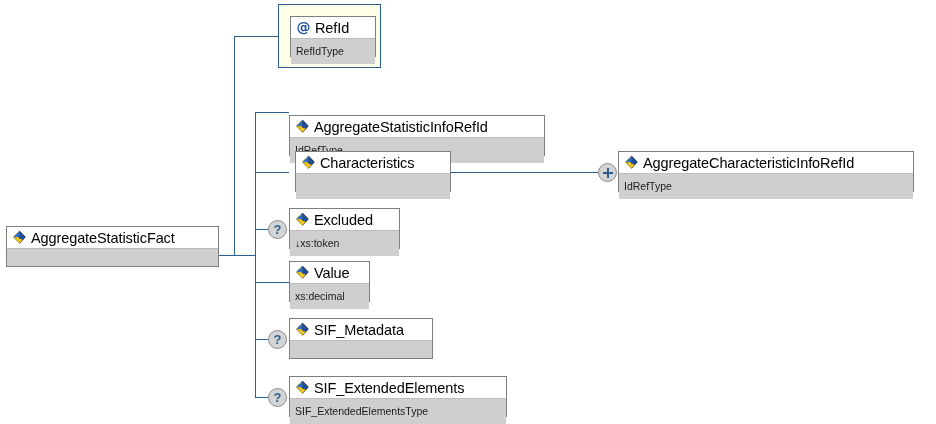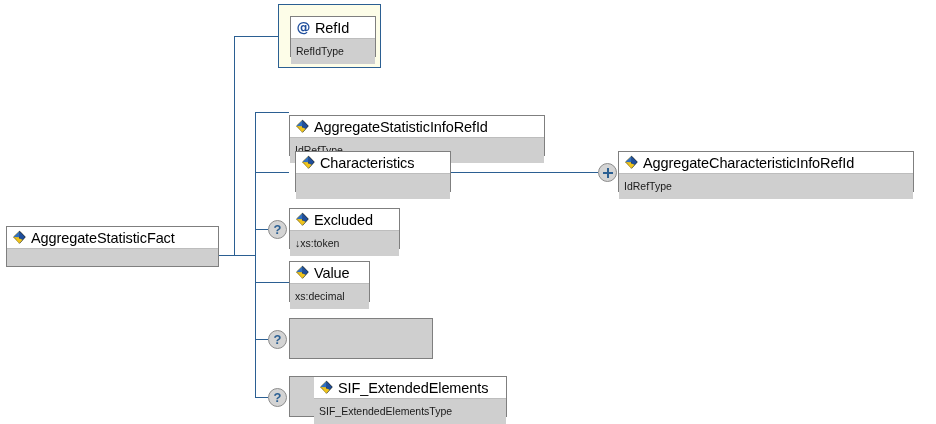--- a/index.html
+++ b/index.html
@@ -263,24 +263,35 @@
       </span>
       <span class="name-text">Value</span>
     </div>
     <div class="type-row">
       <span class="type-text">xs:decimal</span>
     </div>
   </div>
 
   <div class="opt-marker" style="left:268px; top:330px;">?</div>
   <div class="node" style="left:289px; top:318px; width:144px; height:41px;">
+    <div class="name-row">
+      <span class="el-icon">
+        <svg viewBox="0 0 15 15" width="15" height="15" aria-hidden="true">
+          <path d="M7.5 1.2 L13.2 7.0 L7.5 13.2 L1.5 7.0 Z" fill="#f0c41b" stroke="#7a6200" stroke-width="0.8"></path>
+          <path d="M7.5 1.2 L13.2 7.0 L7.5 13.2 Z" fill="#1f4e9c" stroke="#0d2a5e" stroke-width="0.8"></path>
+          <path d="M1.5 7.0 L7.5 1.2 L7.5 7.3 Z" fill="#2f6fc4"></path>
+          <path d="M4.4 9.6 L7.5 13.2 L10.6 9.8 L7.5 8.4 Z" fill="#f0c41b"></path>
+        </svg>
+      </span>
+      <span class="name-text">SIF_Metadata</span>
+    </div>
   </div>
 
   <div class="opt-marker" style="left:268px; top:388px;">?</div>
-  <div class="node" style="left:289px; top:376px; width:218px; height:41px;padding-left:24px;">
+  <div class="node" style="left:289px; top:376px; width:218px; height:41px;">
     <div class="name-row">
       <span class="el-icon">
         <svg viewBox="0 0 15 15" width="15" height="15" aria-hidden="true">
           <path d="M7.5 1.2 L13.2 7.0 L7.5 13.2 L1.5 7.0 Z" fill="#f0c41b" stroke="#7a6200" stroke-width="0.8"></path>
           <path d="M7.5 1.2 L13.2 7.0 L7.5 13.2 Z" fill="#1f4e9c" stroke="#0d2a5e" stroke-width="0.8"></path>
           <path d="M1.5 7.0 L7.5 1.2 L7.5 7.3 Z" fill="#2f6fc4"></path>
           <path d="M4.4 9.6 L7.5 13.2 L10.6 9.8 L7.5 8.4 Z" fill="#f0c41b"></path>
         </svg>
       </span>
       <span class="name-text">SIF_ExtendedElements</span>

